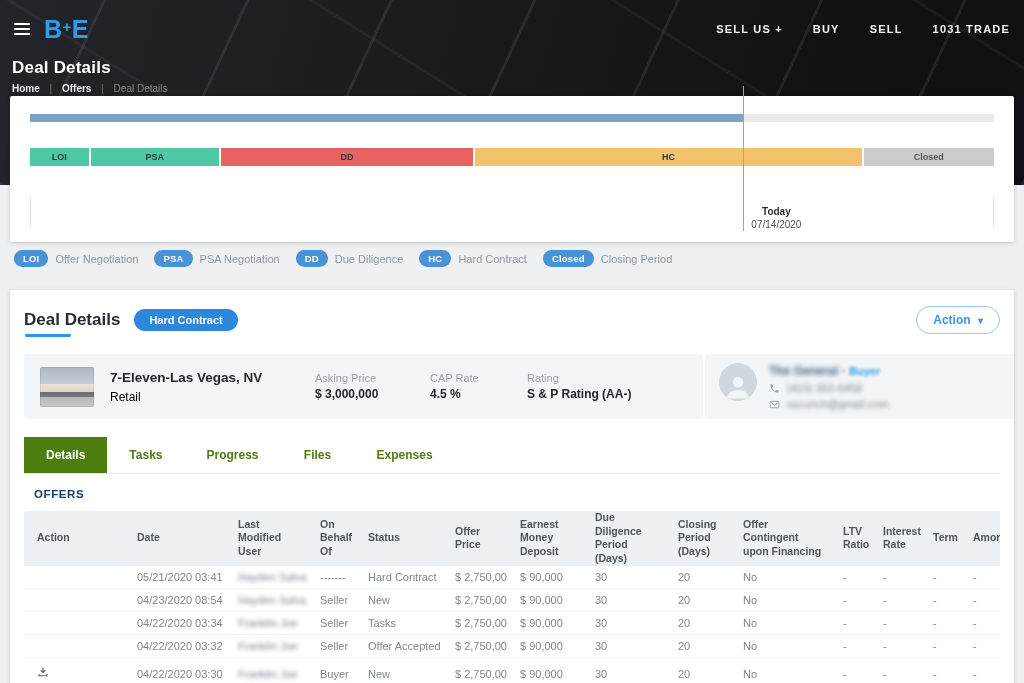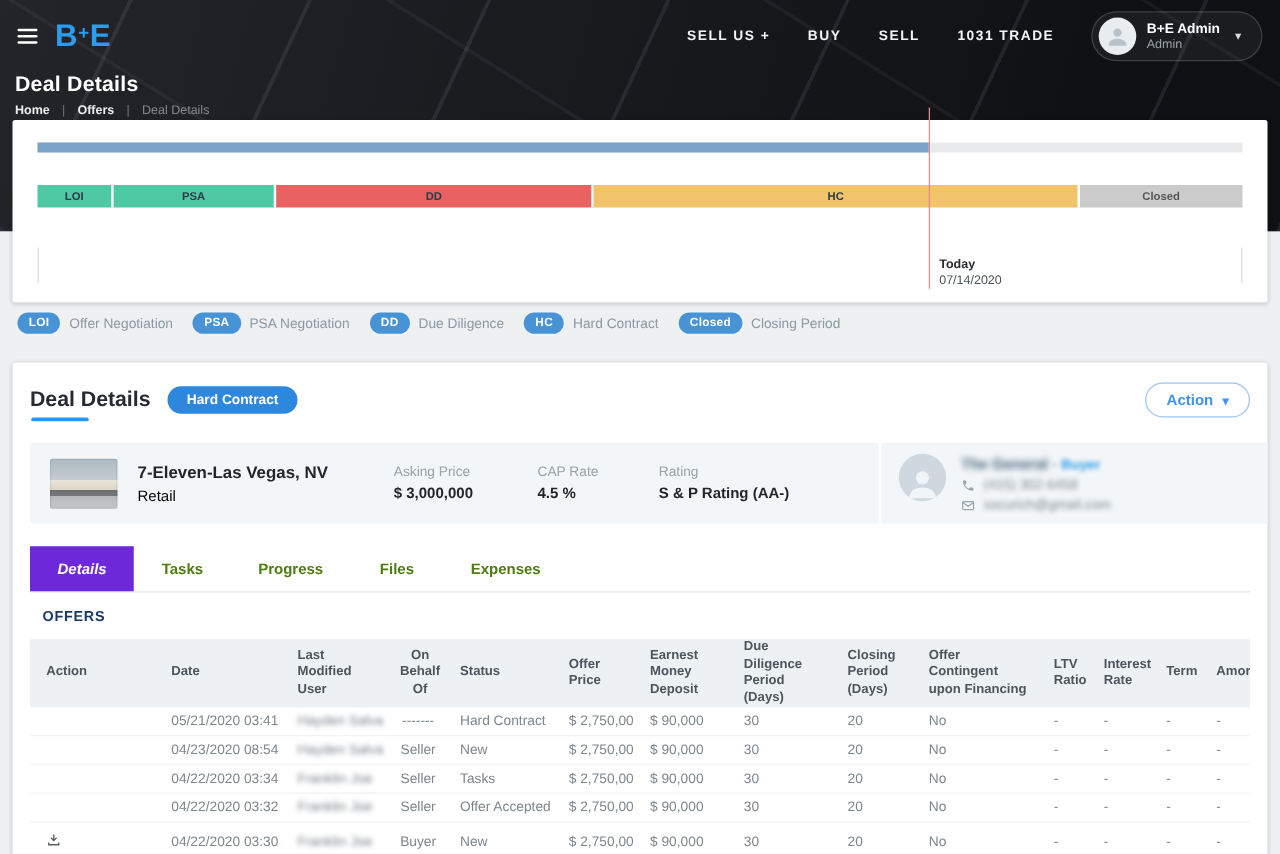--- a/index.html
+++ b/index.html
@@ -42,21 +42,21 @@
   .tl-end{text-align:right;}
   .chart{position:relative;margin:0 10px;}
   .track{margin-top:6px;height:8px;background:#e9eaeb;}
   .track-fill{height:100%;background:#7ba3c8;}
   .band{margin-top:26px;height:18px;display:flex;}
   .stage{height:100%;display:flex;align-items:center;justify-content:center;font-size:9px;font-weight:700;color:#2c3b44;border-right:2px solid #fff;}
   .stage:last-child{border-right:none;color:#555;}
   .tick{position:absolute;top:84px;width:1px;height:28px;background:#ddd;}
   .today-line{position:absolute;top:-28px;width:1px;height:145px;background:#e58a8a;z-index:3;}
   .today-label{position:absolute;top:92px;z-index:3;padding-left:8px;}
-  .today-label .tl-label{font-size:10px;}
+  .today-label .tl-label{font-size:10px;text-align:center;}
 
   
   .legend{position:absolute;left:14px;top:250px;display:flex;align-items:center;gap:16px;}
   .legend-item{display:flex;align-items:center;gap:7px;}
   .legend-pill{background:#4793d6;color:#fff;font-size:9.5px;font-weight:700;padding:3px 9px;border-radius:10px;letter-spacing:.2px;}
   .legend-label{color:#8c98a2;font-size:11px;}
 
   
   .main-card{left:10px;width:1004px;top:290px;height:400px;padding:16px 14px 0;overflow:hidden;}
   .sec-head{display:flex;align-items:center;}
@@ -88,39 +88,39 @@
   .contact-name{color:#3f5d7a;filter:blur(2.4px);}
   .contact-dash{color:#8fa3b5;filter:blur(1.5px);}
   .contact-role{color:#2f9ae8;font-size:11px;filter:blur(1.5px);}
   .contact-row{display:flex;align-items:center;gap:7px;margin-top:4px;font-size:11px;color:#7d8790;}
   .contact-row .val{filter:blur(2.2px);}
   .cicon{width:11px;height:11px;flex:0 0 11px;color:#9aa4ac;}
 
   
   .tabs{display:flex;margin-top:18px;border-bottom:1px solid #e4e6e8;}
   .tab{min-width:74px;text-align:center;padding:11px 22px;font-size:12px;font-weight:700;color:#4d7c0f;cursor:pointer;}
-  .tab.active{background:#6d28d9;color:#fff;font-style:italic;}
+  .tab.active{background:#4d7c0f;color:#fff;}
 
   .offers-heading{margin-top:14px;padding-left:10px;font-size:11.5px;font-weight:800;letter-spacing:.6px;color:#1a3c63;}
 
   
   .table-clip{margin-top:11px;width:976px;overflow:hidden;}
   .otable{width:1010px;}
   .tr{display:flex;width:1010px;}
   .tr>div{flex-shrink:0;padding:0 6px 0 13px;}
   .thead{background:#edf1f4;border-radius:2px;}
   .thead>div{display:flex;align-items:center;font-size:10.5px;font-weight:700;color:#4e555b;line-height:1.3;min-height:42px;}
   .tbody .tr{border-bottom:1px solid #f1f2f3;}
   .tbody .tr>div{font-size:11px;color:#7e868d;line-height:22px;height:22px;white-space:nowrap;overflow:hidden;}
   .tbody .tr.last{border-bottom:none;margin-top:3px;}
   .tbody .tr.last>div{line-height:26px;height:26px;}
   .tr>div:nth-child(1){width:100px;}
   .tr>div:nth-child(2){width:101px;}
   .tr>div:nth-child(3){width:82px;}
-  .tr>div:nth-child(4){width:48px;text-align:center;}
+  .tr>div:nth-child(4){width:48px;}
   .tr>div:nth-child(5){width:87px;}
   .tr>div:nth-child(6){width:65px;}
   .tr>div:nth-child(7){width:75px;}
   .tr>div:nth-child(8){width:83px;}
   .tr>div:nth-child(9){width:65px;}
   .tr>div:nth-child(10){width:100px;}
   .tr>div:nth-child(11){width:40px;}
   .tr>div:nth-child(12){width:50px;}
   .tr>div:nth-child(13){width:40px;}
   .tr>div:nth-child(14){width:74px;}
@@ -145,33 +145,20 @@
         <span class="plus">+</span>
         <span>E</span>
       </div>
     <div class="nav-right">
       <div id="nav-items" style="display:flex;gap:30px;align-items:center;">
           <div class="nav-item">SELL US +</div>
           <div class="nav-item">BUY</div>
           <div class="nav-item">SELL</div>
           <div class="nav-item">1031 TRADE</div>
         </div>
-      <div class="user-pill">
-        <div class="user-avatar">
-          <svg width="20" height="20" viewBox="0 0 24 24">
-              <circle cx="12" cy="8.5" r="4" fill="#b9c2c9"></circle>
-              <path d="M3.5 21c0-4.4 3.8-6.5 8.5-6.5s8.5 2.1 8.5 6.5z" fill="#b9c2c9"></path>
-            </svg>
-        </div>
-        <div class="user-meta">
-          <div class="user-name">B+E Admin</div>
-          <div class="user-role">Admin</div>
-        </div>
-        <span class="caret">▾</span>
-      </div>
     </div>
   </div>
 
   <div class="page-head">
     <div class="page-title">Deal Details</div>
     <div class="breadcrumb">
       <span class="crumb">Home</span>
       <span class="crumb-sep">|</span>
       <span class="crumb">Offers</span>
       <span class="crumb-sep">|</span>

